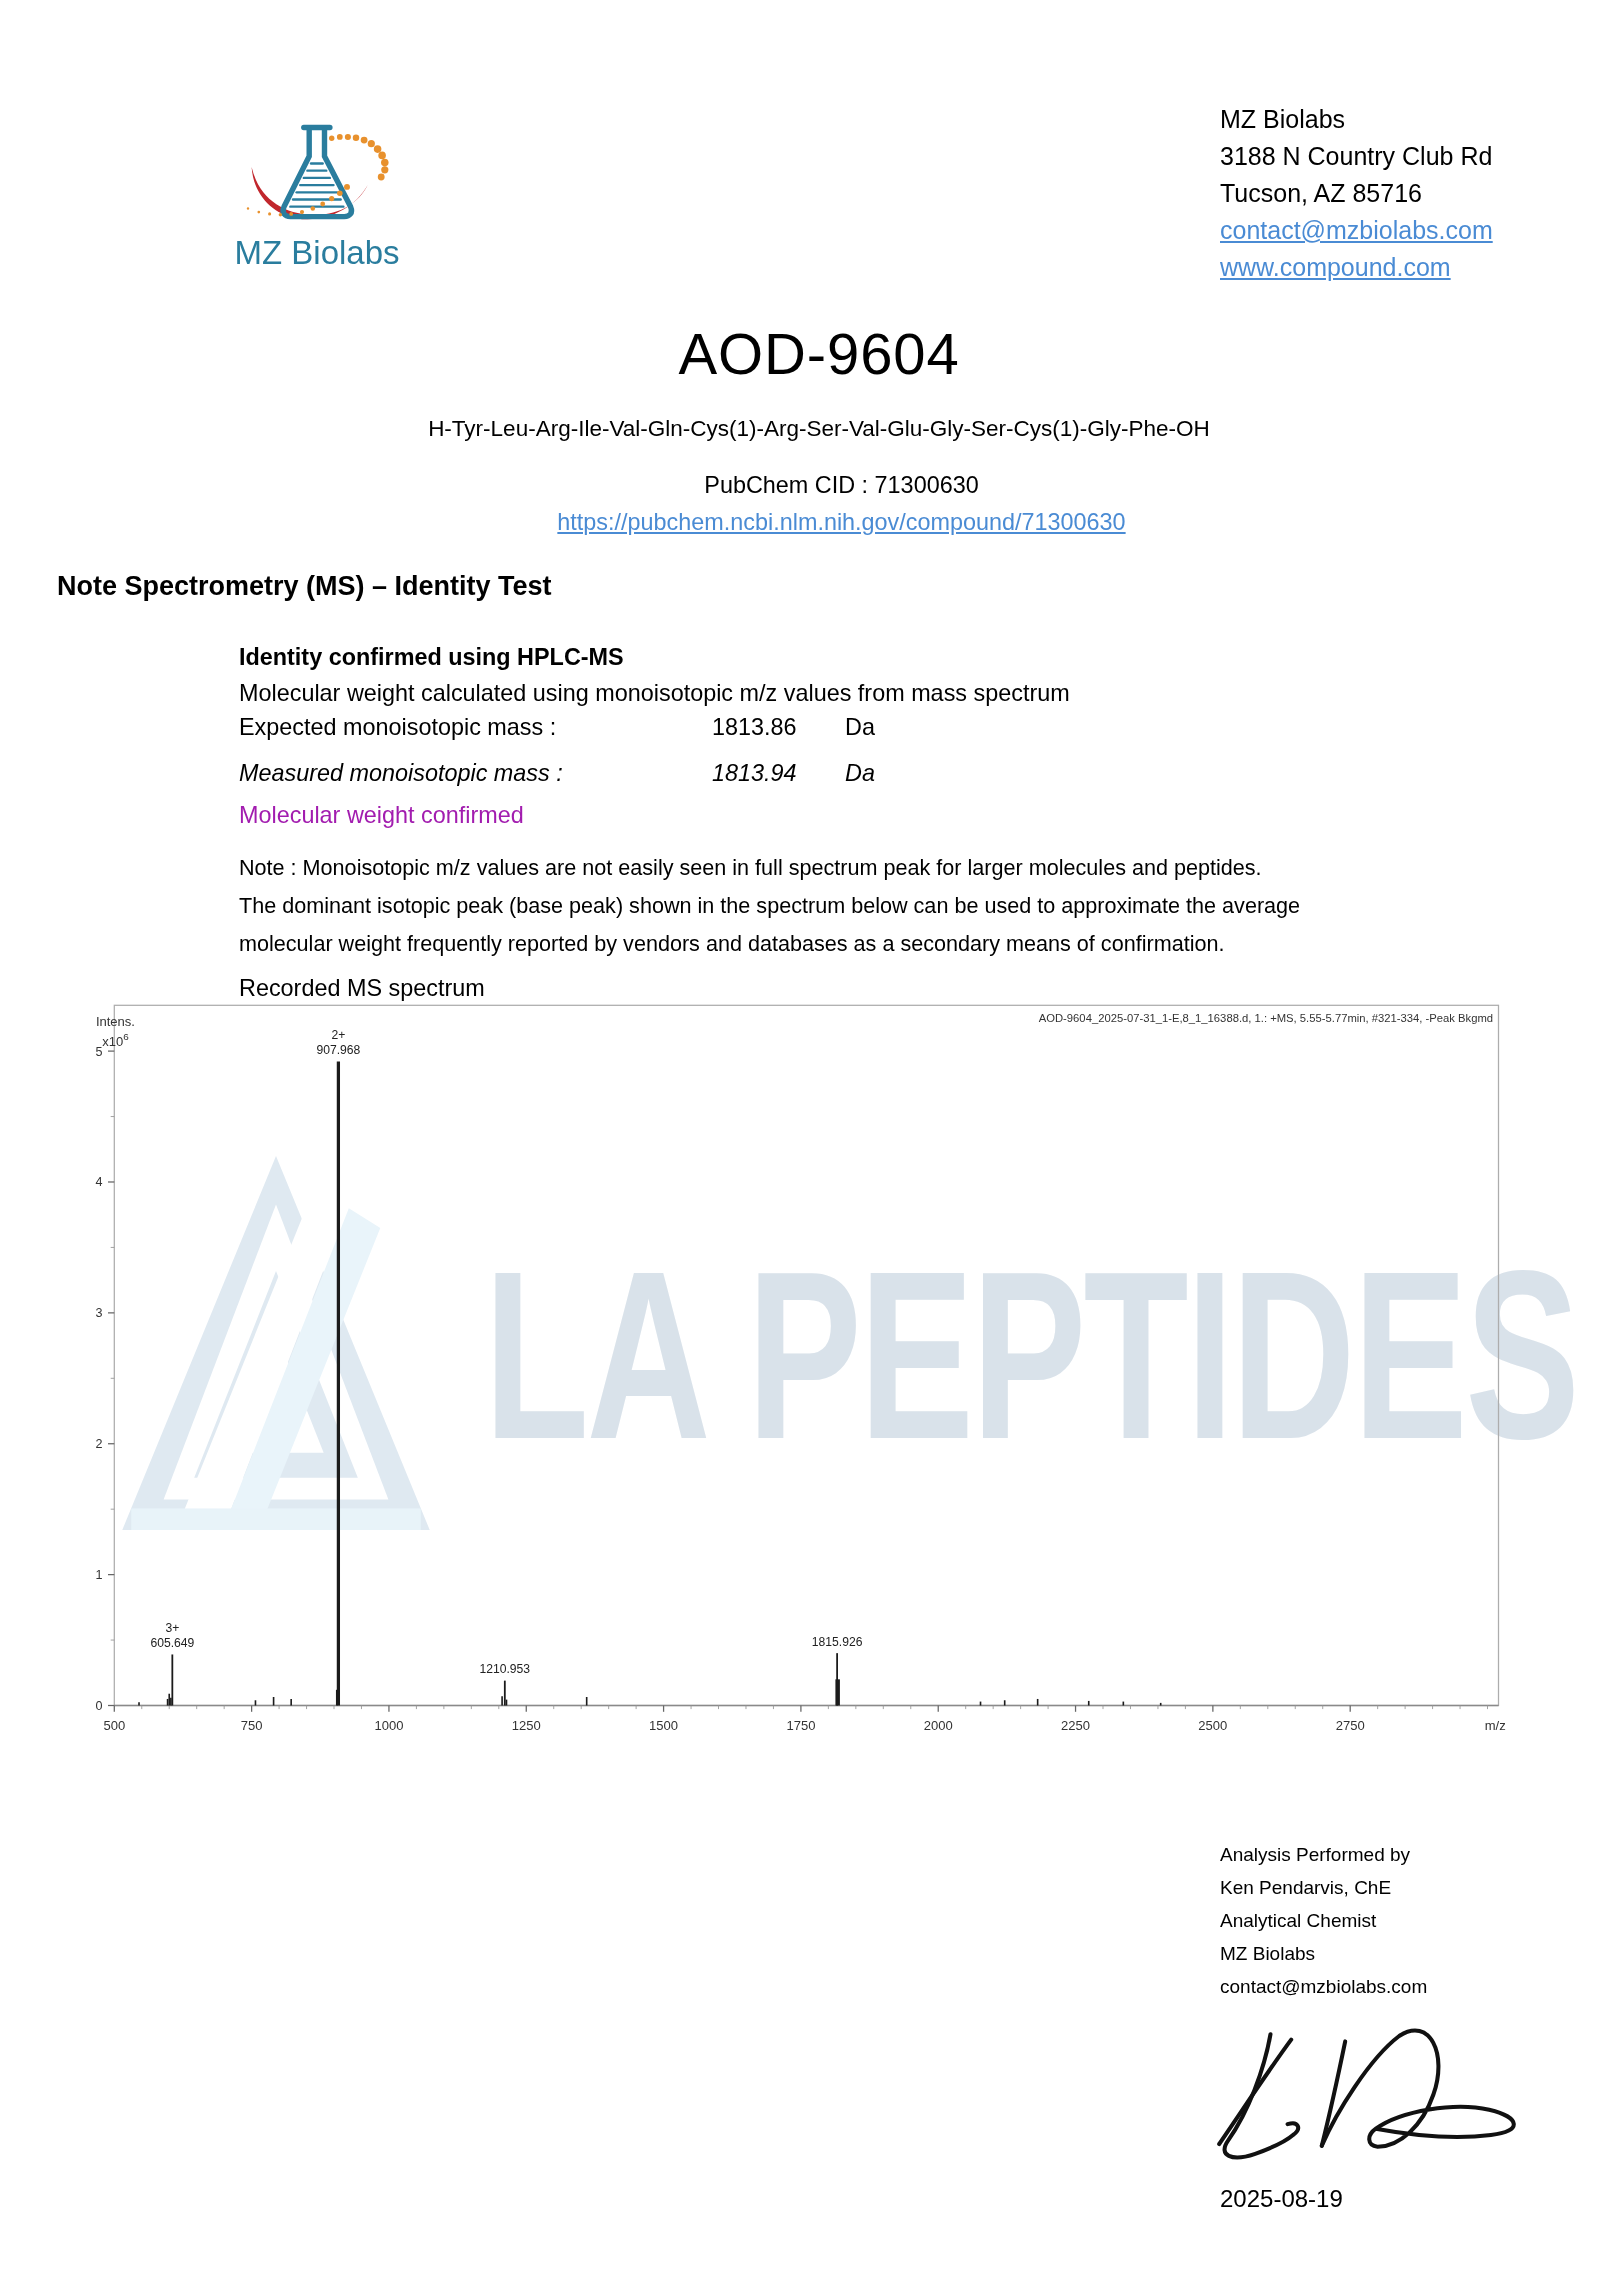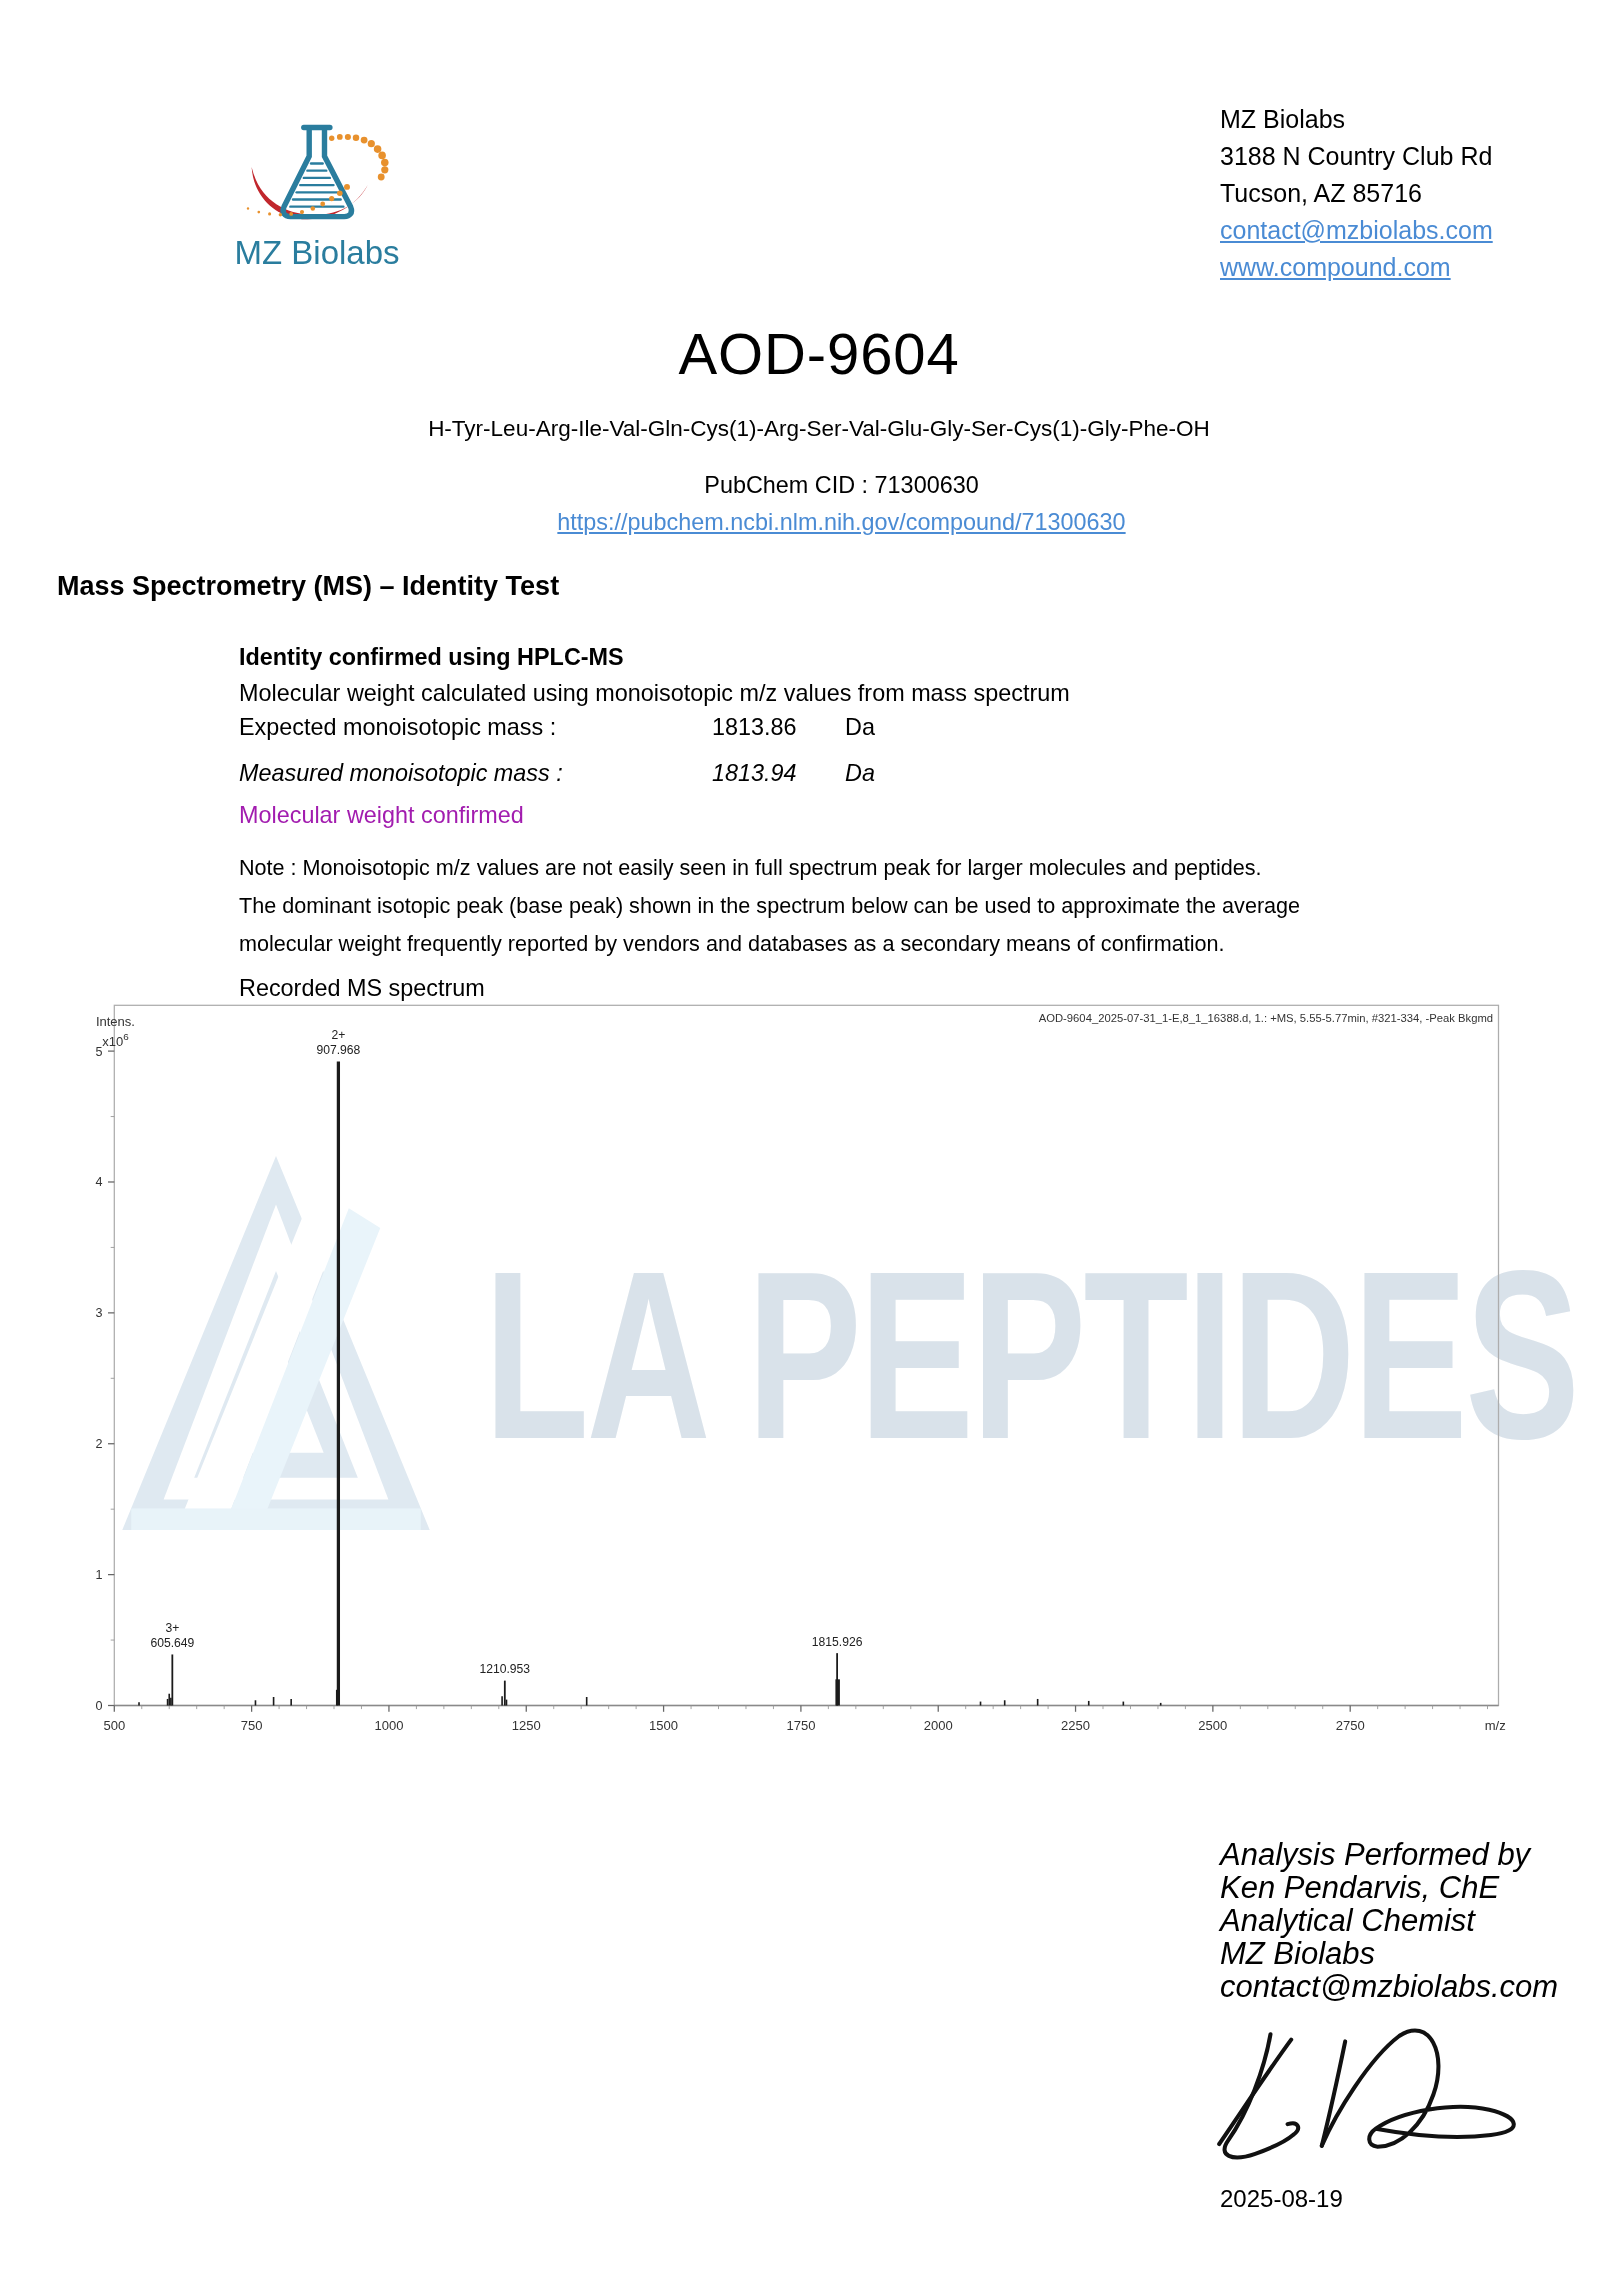--- a/index.html
+++ b/index.html
@@ -15,21 +15,21 @@
   .pubchem{left:31.5px;top:472px;width:1620px;font-size:23.4px;}
   .publink{left:31.5px;top:509px;width:1620px;font-size:23.4px;}
   .heading{left:57px;top:571px;font-size:27px;font-weight:bold;}
   .block{left:239px;font-size:23.4px;}
   .bold{font-weight:bold;}
   .green{color:#a21caf;font-weight:normal;margin-top:20px;}
   .row-label{display:inline-block;width:473px;}
   .row-value{display:inline-block;width:133px;}
   .note{left:239px;font-size:21.6px;}
   .spectrum-label{left:239px;top:975px;font-size:23.4px;}
-  .signoff{left:1220px;top:1838px;font-size:31px;line-height:33px;font-style:italic;}
+  .signoff{left:1220px;top:1838px;font-size:19px;line-height:33px;}
   .date{left:1220px;top:2185px;font-size:24px;}
   .wm-text{left:484px;top:1236px;font-size:239px;font-weight:bold;line-height:1;
            color:#d9e2ea;white-space:nowrap;transform:scaleX(0.72);transform-origin:left top;
            letter-spacing:-3.6px;}
   svg{display:block;}
 </style>
 </head>
 <body>
 
 <div class="page">
@@ -89,21 +89,21 @@
     <div><a>www.compound.com</a></div>
   </div>
 
   <div class="abs title center">AOD-9604</div>
   <div class="abs sequence center">H-Tyr-Leu-Arg-Ile-Val-Gln-Cys(1)-Arg-Ser-Val-Glu-Gly-Ser-Cys(1)-Gly-Phe-OH</div>
   <div class="abs pubchem center">PubChem CID : 71300630</div>
   <div class="abs publink center">
     <a class="doclink">https://pubchem.ncbi.nlm.nih.gov/compound/71300630</a>
   </div>
 
-  <div class="abs heading">Mass Spectrometry (MS) – Identity Test</div>
+  <div class="abs heading">Note Spectrometry (MS) – Identity Test</div>
 
   <div class="abs block bold" style="top:644px;">Identity confirmed using HPLC-MS</div>
   <div class="abs block" style="top:680px;">Molecular weight calculated using monoisotopic m/z values from mass spectrum</div>
 
   <div class="abs block" style="top:714px;">
     <span class="row-label">Expected monoisotopic mass :</span><span class="row-value">1813.86</span><span>Da</span>
   </div>
   <div class="abs block" style="top:760px;font-style:italic;">
     <span class="row-label">Measured monoisotopic mass :</span><span class="row-value">1813.94</span><span>Da</span>
   </div>

